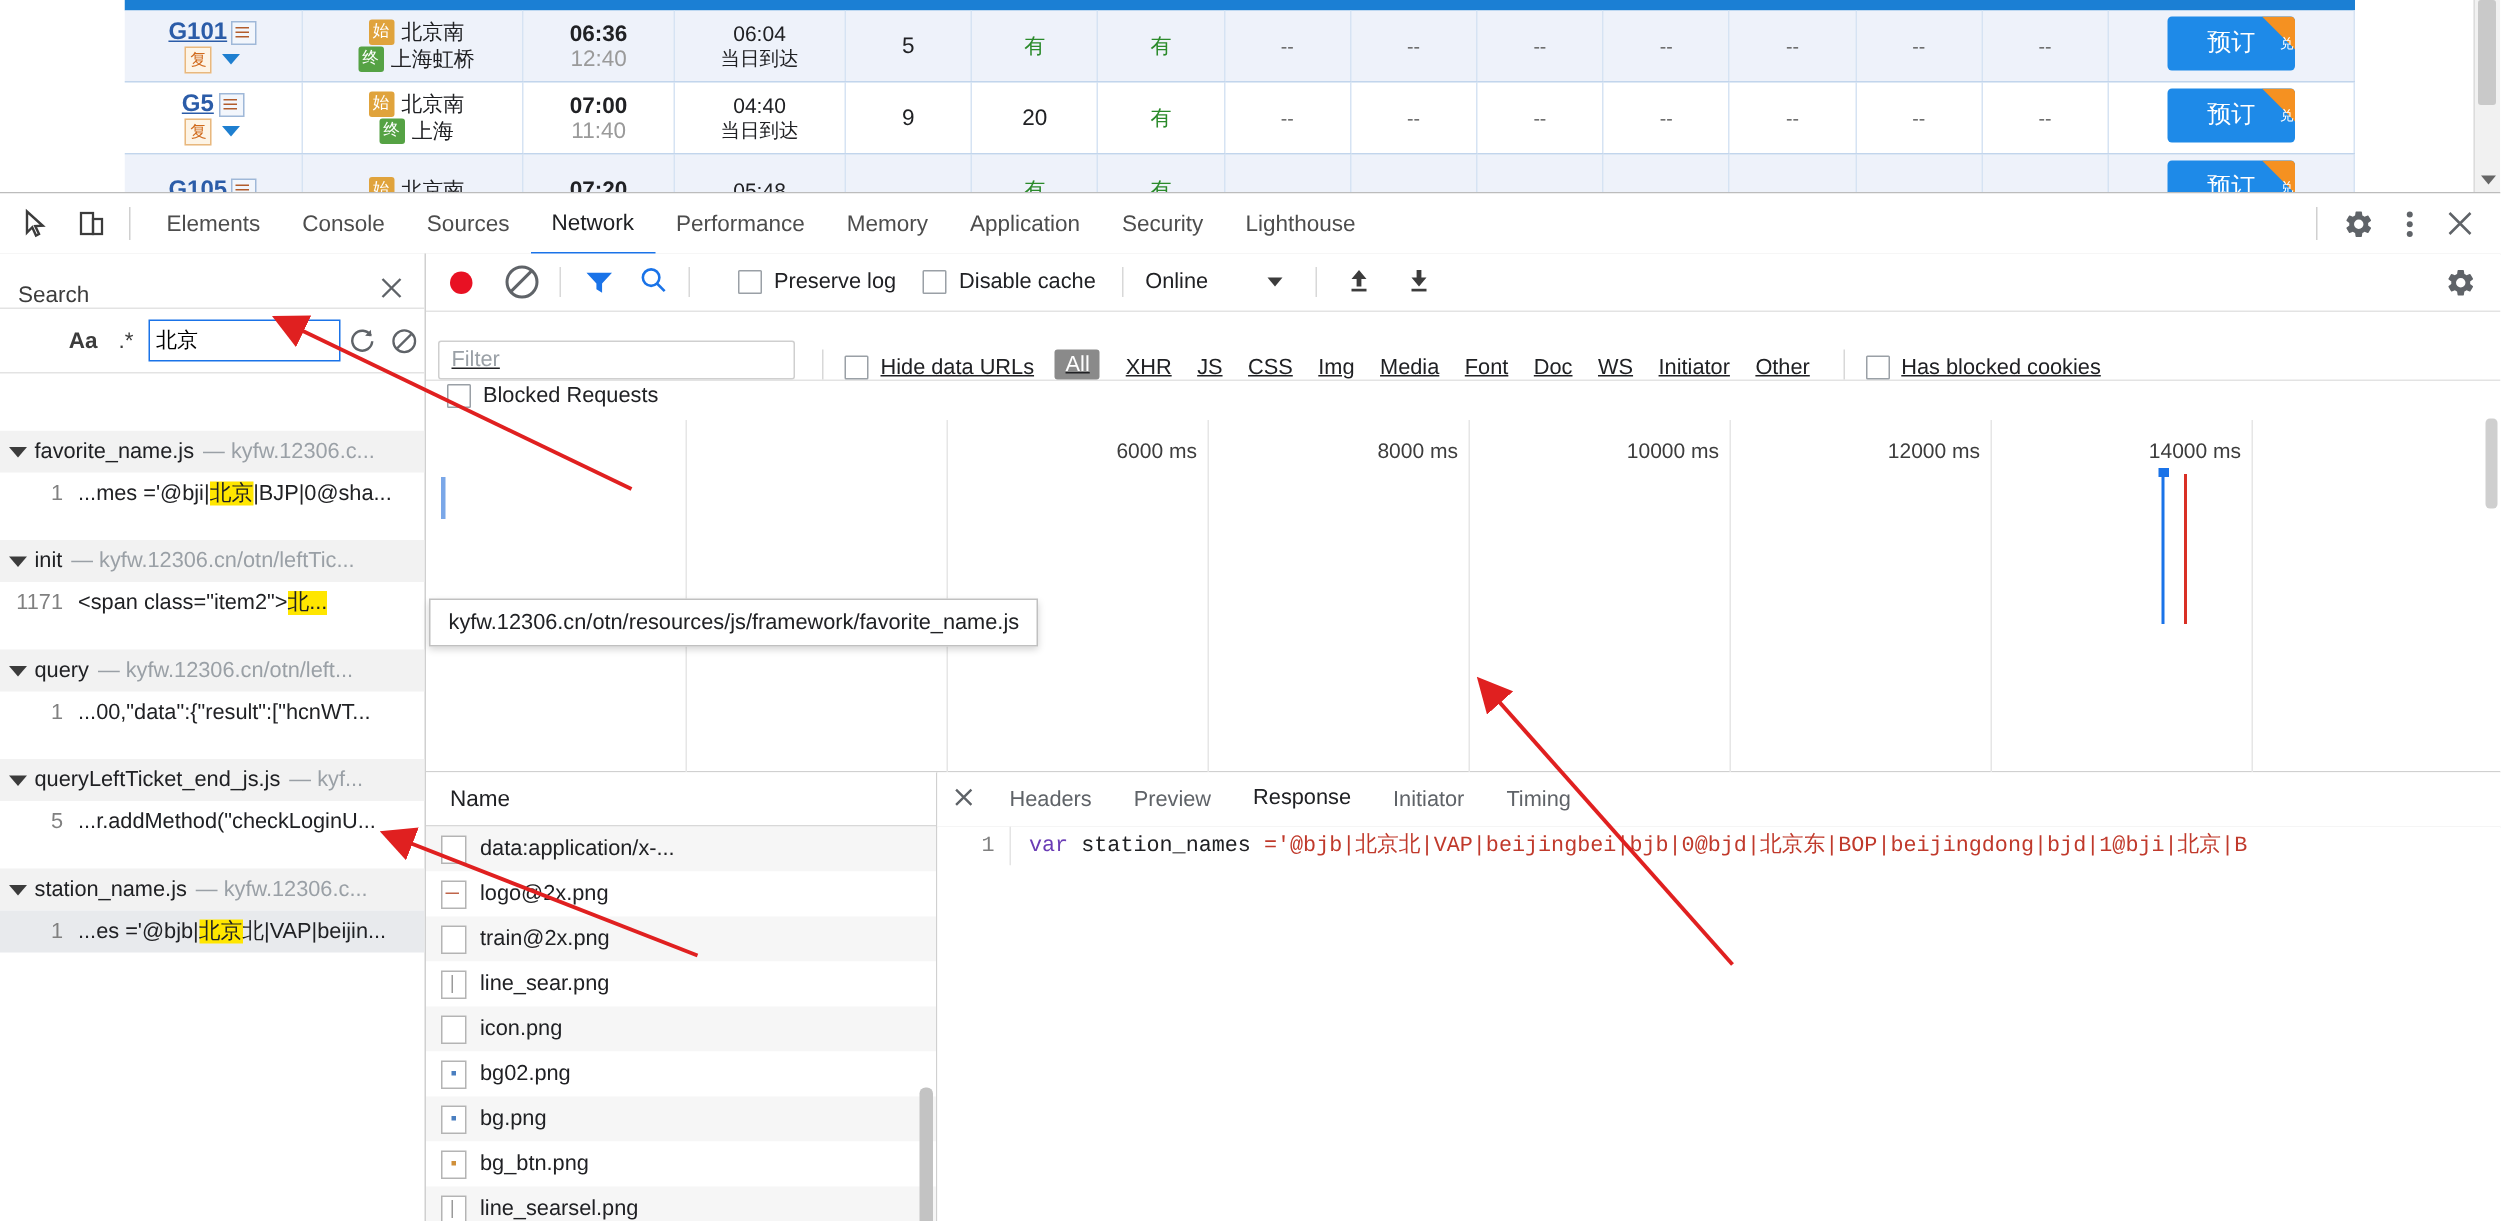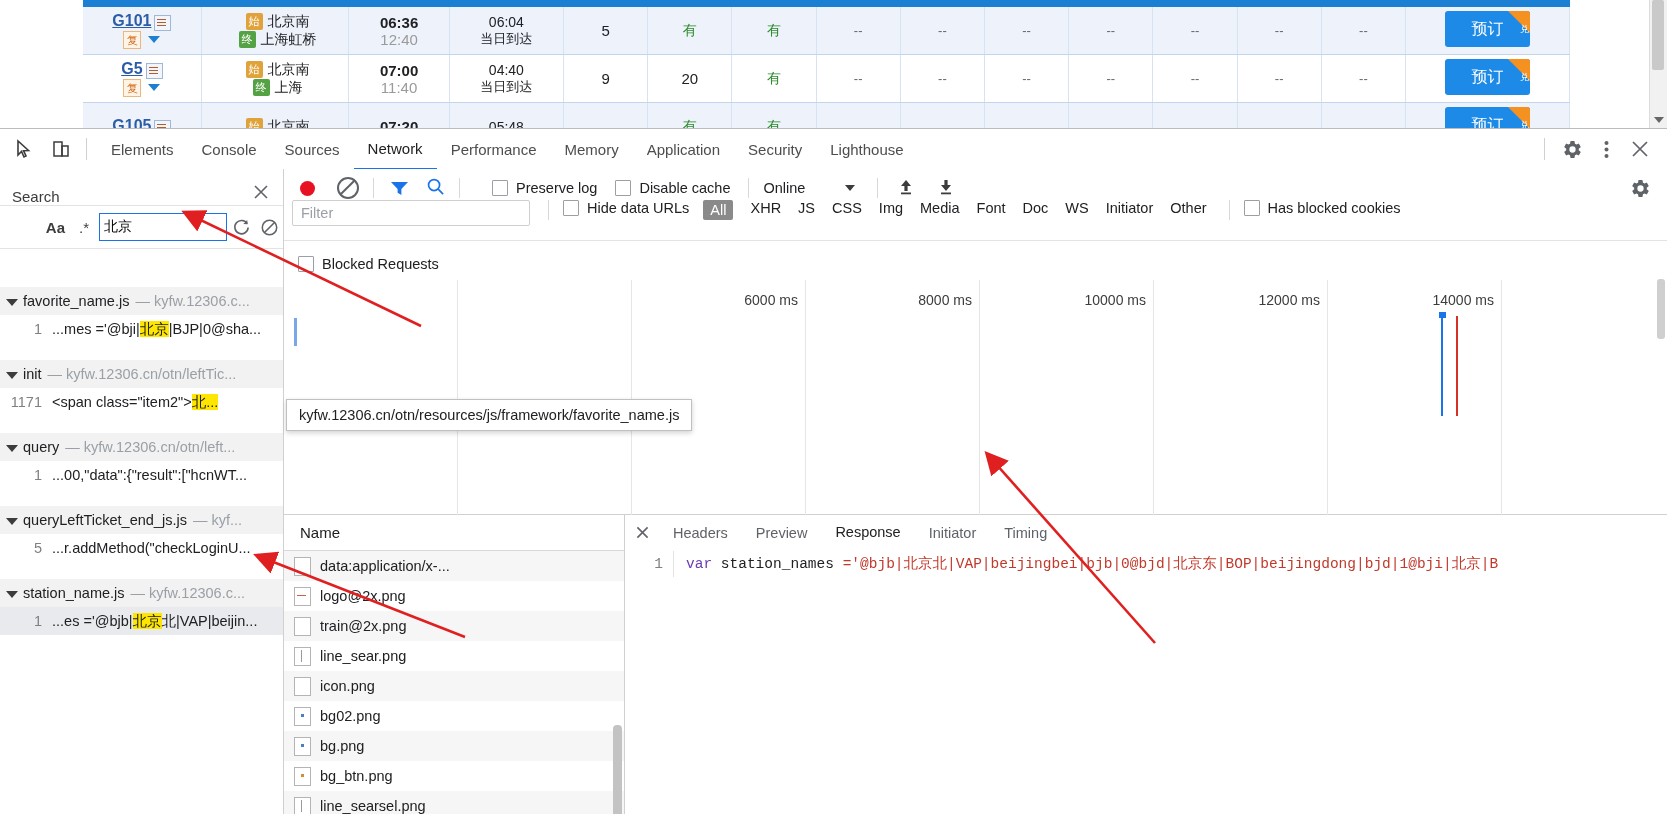--- a/index.html
+++ b/index.html
@@ -98,22 +98,22 @@
   .vsep{width:1px;height:20px;background:#d8d8d8;margin:0 14px;}
   .funnel{width:18px;height:16px;margin-left:2px;}
   .magn{margin-left:18px;}
   .cbx{width:14px;height:14px;border:1px solid #9aa0a6;background:#fff;display:inline-block;vertical-align:middle;border-radius:1px;}
   .cbl{font-size:14.5px;color:#202124;margin-left:8px;vertical-align:middle;}
   .cgroup{display:flex;align-items:center;margin-left:18px;}
   .online-sel{font-size:14.5px;color:#202124;margin-left:18px;}
   .caret-dn{display:inline-block;width:0;height:0;border-left:5px solid transparent;border-right:5px solid transparent;
     border-top:6px solid #3c3c3c;margin-left:40px;vertical-align:middle;}
 
-  .net-filter{position:absolute;left:284px;top:71px;right:0;height:40px;border-bottom:1px solid #e3e3e3;
-    display:flex;align-items:flex-start;background:#fff;}
+  .net-filter{position:absolute;left:284px;top:84px;right:0;height:40px;border-bottom:1px solid #e3e3e3;
+    display:flex;align-items:flex-end;background:#fff;text-decoration:underline;}
   .filter-box{width:228px;height:24px;border:1px solid #cfcfcf;border-radius:2px;margin-left:8px;
     font-size:14.5px;color:#9aa0a6;line-height:24px;padding-left:8px;background:#fff;}
   .ftype{font-size:14.5px;color:#202124;margin-left:17px;}
   .ftype.all{background:#8a8a8a;color:#fff;border-radius:2px;padding:2px 7px;margin-left:14px;}
 
   
   .overview{position:absolute;left:284px;top:119px;right:0;height:266px;background:#fff;border-bottom:1px solid #d0d0d0;}
   .ov-ticks{position:absolute;left:0;top:0;right:0;height:266px;}
   .ov-tick{position:absolute;top:0;width:1px;height:266px;background:#e6e6e6;}
   .ov-lab{position:absolute;top:12px;font-size:14px;color:#3c3c3c;transform:translateX(-100%);padding-right:6px;}

